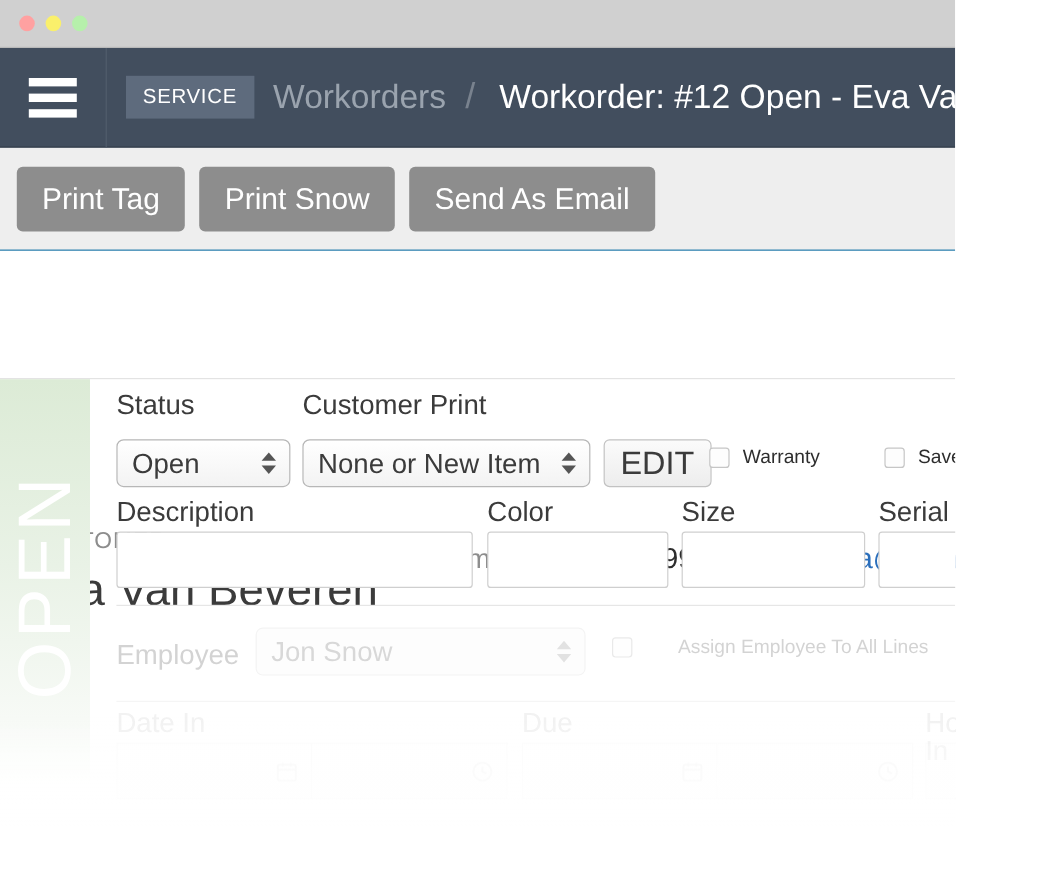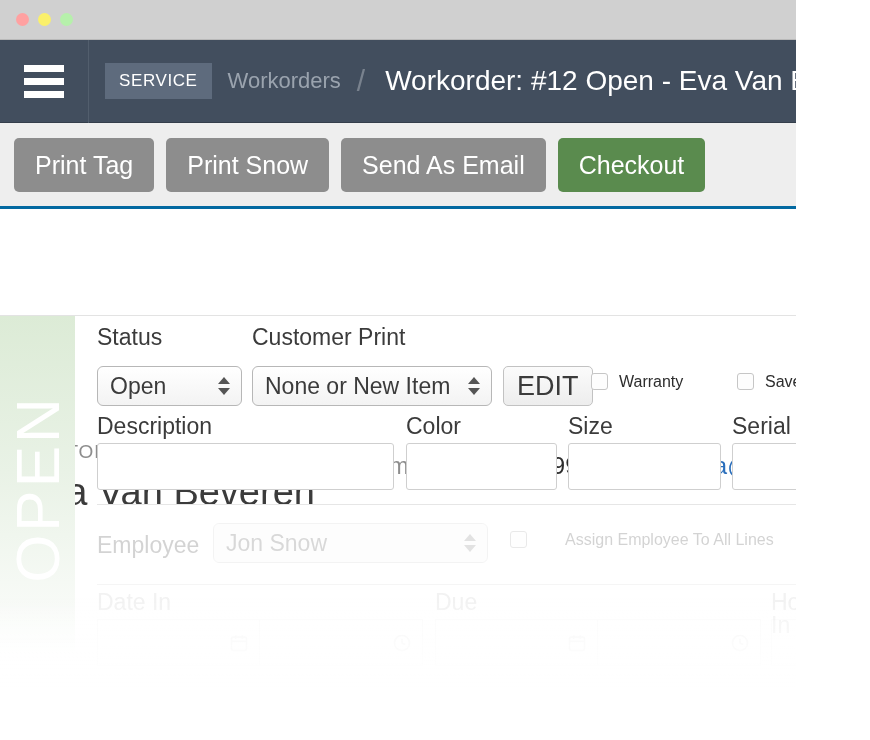--- a/index.html
+++ b/index.html
@@ -90,21 +90,21 @@
     background: #5e6b7d;
     color: #ffffff;
     font-size: 17px;
     letter-spacing: 0.6px;
     padding: 9px 14px 10px 14px;
     line-height: 1;
     cursor: pointer;
   }
   .crumb-link {
     color: #9aa3ae;
-    font-size: 22px;
+    font-size: 28px;
     padding: 0 16px;
     cursor: pointer;
     line-height: 1;
   }
   .crumb-sep {
     color: #79828e;
     font-size: 30px;
     font-weight: 300;
     padding: 0 8px 0 0;
     line-height: 1;
@@ -118,21 +118,21 @@
 
   
   .toolbar {
     height: 86px;
     background: #eeeeee;
     display: flex;
     align-items: center;
     padding-left: 14px;
     gap: 12px;
     box-sizing: border-box;
-    border-bottom: 3px solid #0369a1;
+    border-bottom: 1px solid #0369a1;
   }
   .btn {
     border: none;
     border-radius: 5px;
     color: #ffffff;
     font-size: 25px;
     font-family: "Liberation Sans", sans-serif;
     padding: 13px 21px;
     cursor: pointer;
     line-height: 1.12;
@@ -392,21 +392,20 @@
       <span class="crumb-link">Workorders</span>
       <span class="crumb-sep">/</span>
       <span class="crumb-title">Workorder: #12 Open - Eva Van Beveren</span>
     </div>
   </div>
 
   <div class="toolbar">
     <button class="btn btn-grey">Print Tag</button>
     <button class="btn btn-grey">Print Snow</button>
     <button class="btn btn-grey">Send As Email</button>
-    <button class="btn btn-green">Checkout</button>
   </div>
 
   <div class="customer-strip">
     <div class="cust-label">CUSTOMER</div>
     <div class="cust-name">Eva Van Beveren</div>
 
     <div class="cust-contact contact-home">
       <span class="contact-key">Home</span>
       <span class="contact-val">514 221-4499</span>
     </div>

